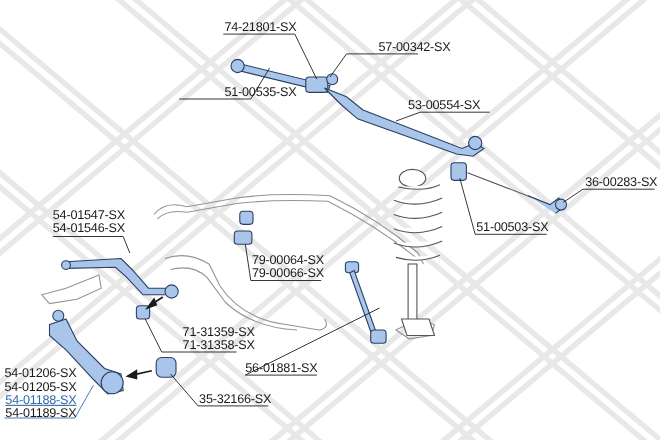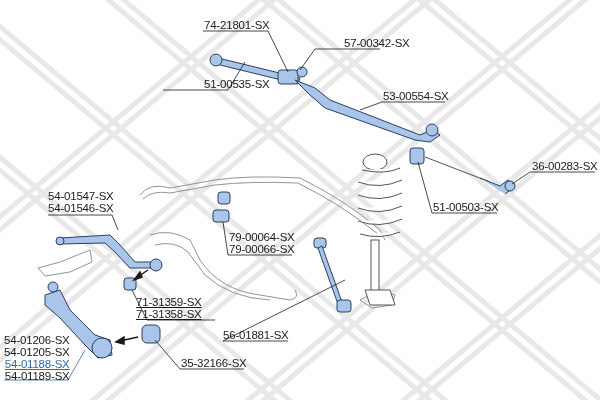--- a/index.html
+++ b/index.html
@@ -116,32 +116,32 @@
     <path d="M147 320 L215 320 M147 320 L132 290"></path>
     <path d="M223 341 L288 341 M223 341 L345 280"></path>
     <path d="M180 369 L244 369 M180 369 L155 340"></path>
   </g>
   <path d="M4 380 L68 380 L85 350" fill="none" stroke="#2e6aa8" stroke-width="0.8"></path>
 </svg>
 
 <div class="lbl" style="left:204px;top:19px;">74-21801-SX</div>
 <div class="lbl" style="left:316px;top:37px;margin-left:28px;">57-00342-SX</div>
 <div class="lbl" style="left:164px;top:78px;margin-left:40px;">51-00535-SX</div>
-<div class="lbl" style="left:383px;top:90px;text-align:right;">53-00554-SX</div>
+<div class="lbl" style="left:371px;top:90px;text-align:right;">53-00554-SX</div>
 <div class="lbl" style="left:532px;top:160px;">36-00283-SX</div>
 <div class="lbl" style="left:433px;top:201px;">51-00503-SX</div>
 <div class="lbl" style="left:48px;top:190px;">
   <span>54-01547-SX</span>
   <span>54-01546-SX</span>
 </div>
 <div class="lbl" style="left:229px;top:231px;">
   <span>79-00064-SX</span>
   <span>79-00066-SX</span>
 </div>
-<div class="lbl" style="left:136px;top:296px;text-decoration:underline;">
+<div class="lbl" style="left:166px;top:296px;">
   <span>71-31359-SX</span>
   <span>71-31358-SX</span>
 </div>
 <div class="lbl" style="left:223px;top:329px;">56-01881-SX</div>
 <div class="lbl" style="left:181px;top:357px;">35-32166-SX</div>
 <div class="lbl" style="left:4px;top:334px;">
   <span>54-01206-SX</span>
   <span>54-01205-SX</span>
   <span class="blue">54-01188-SX</span>
   <span>54-01189-SX</span>

